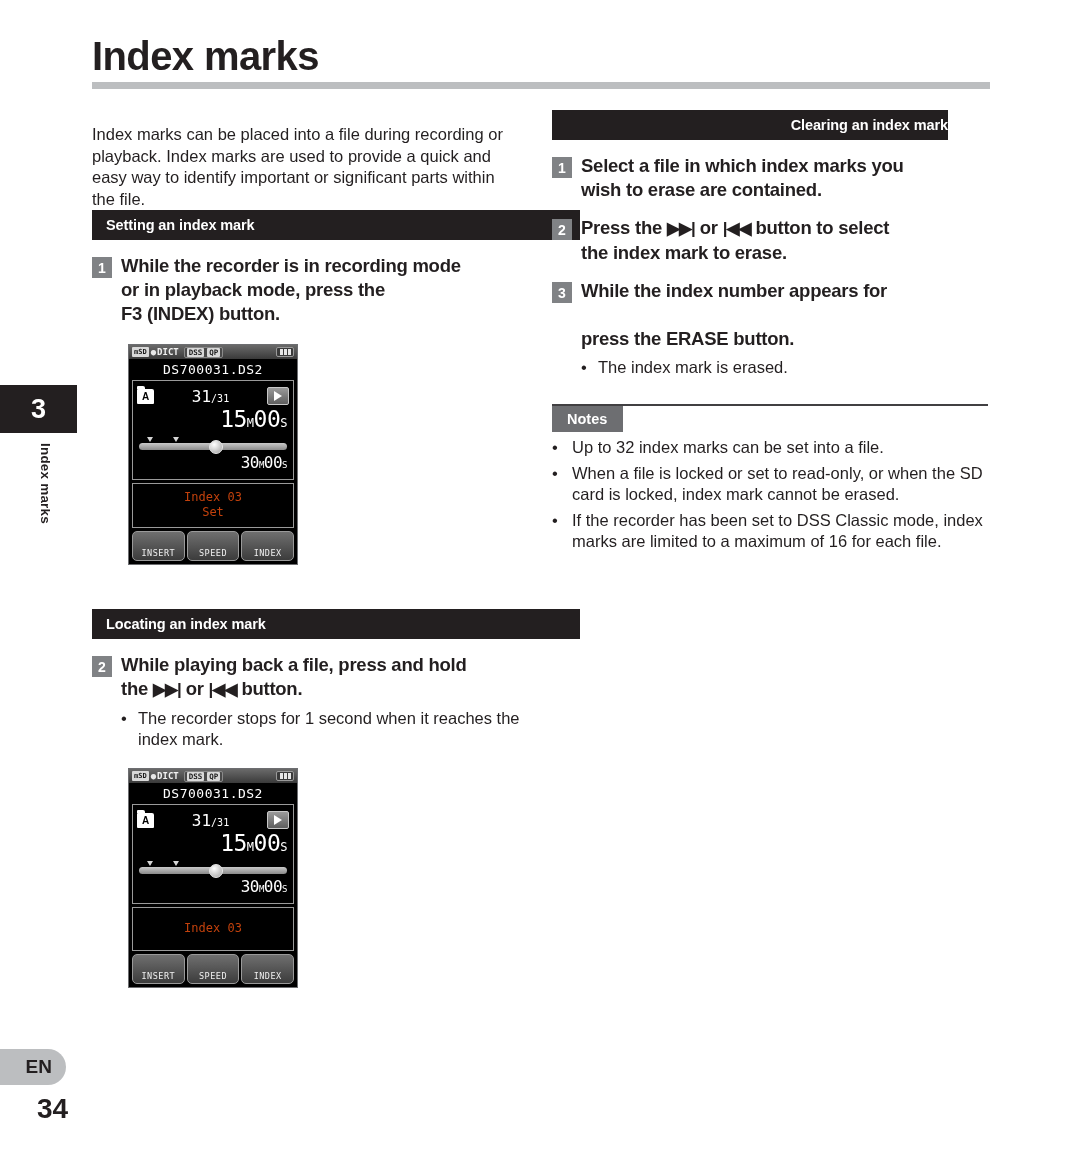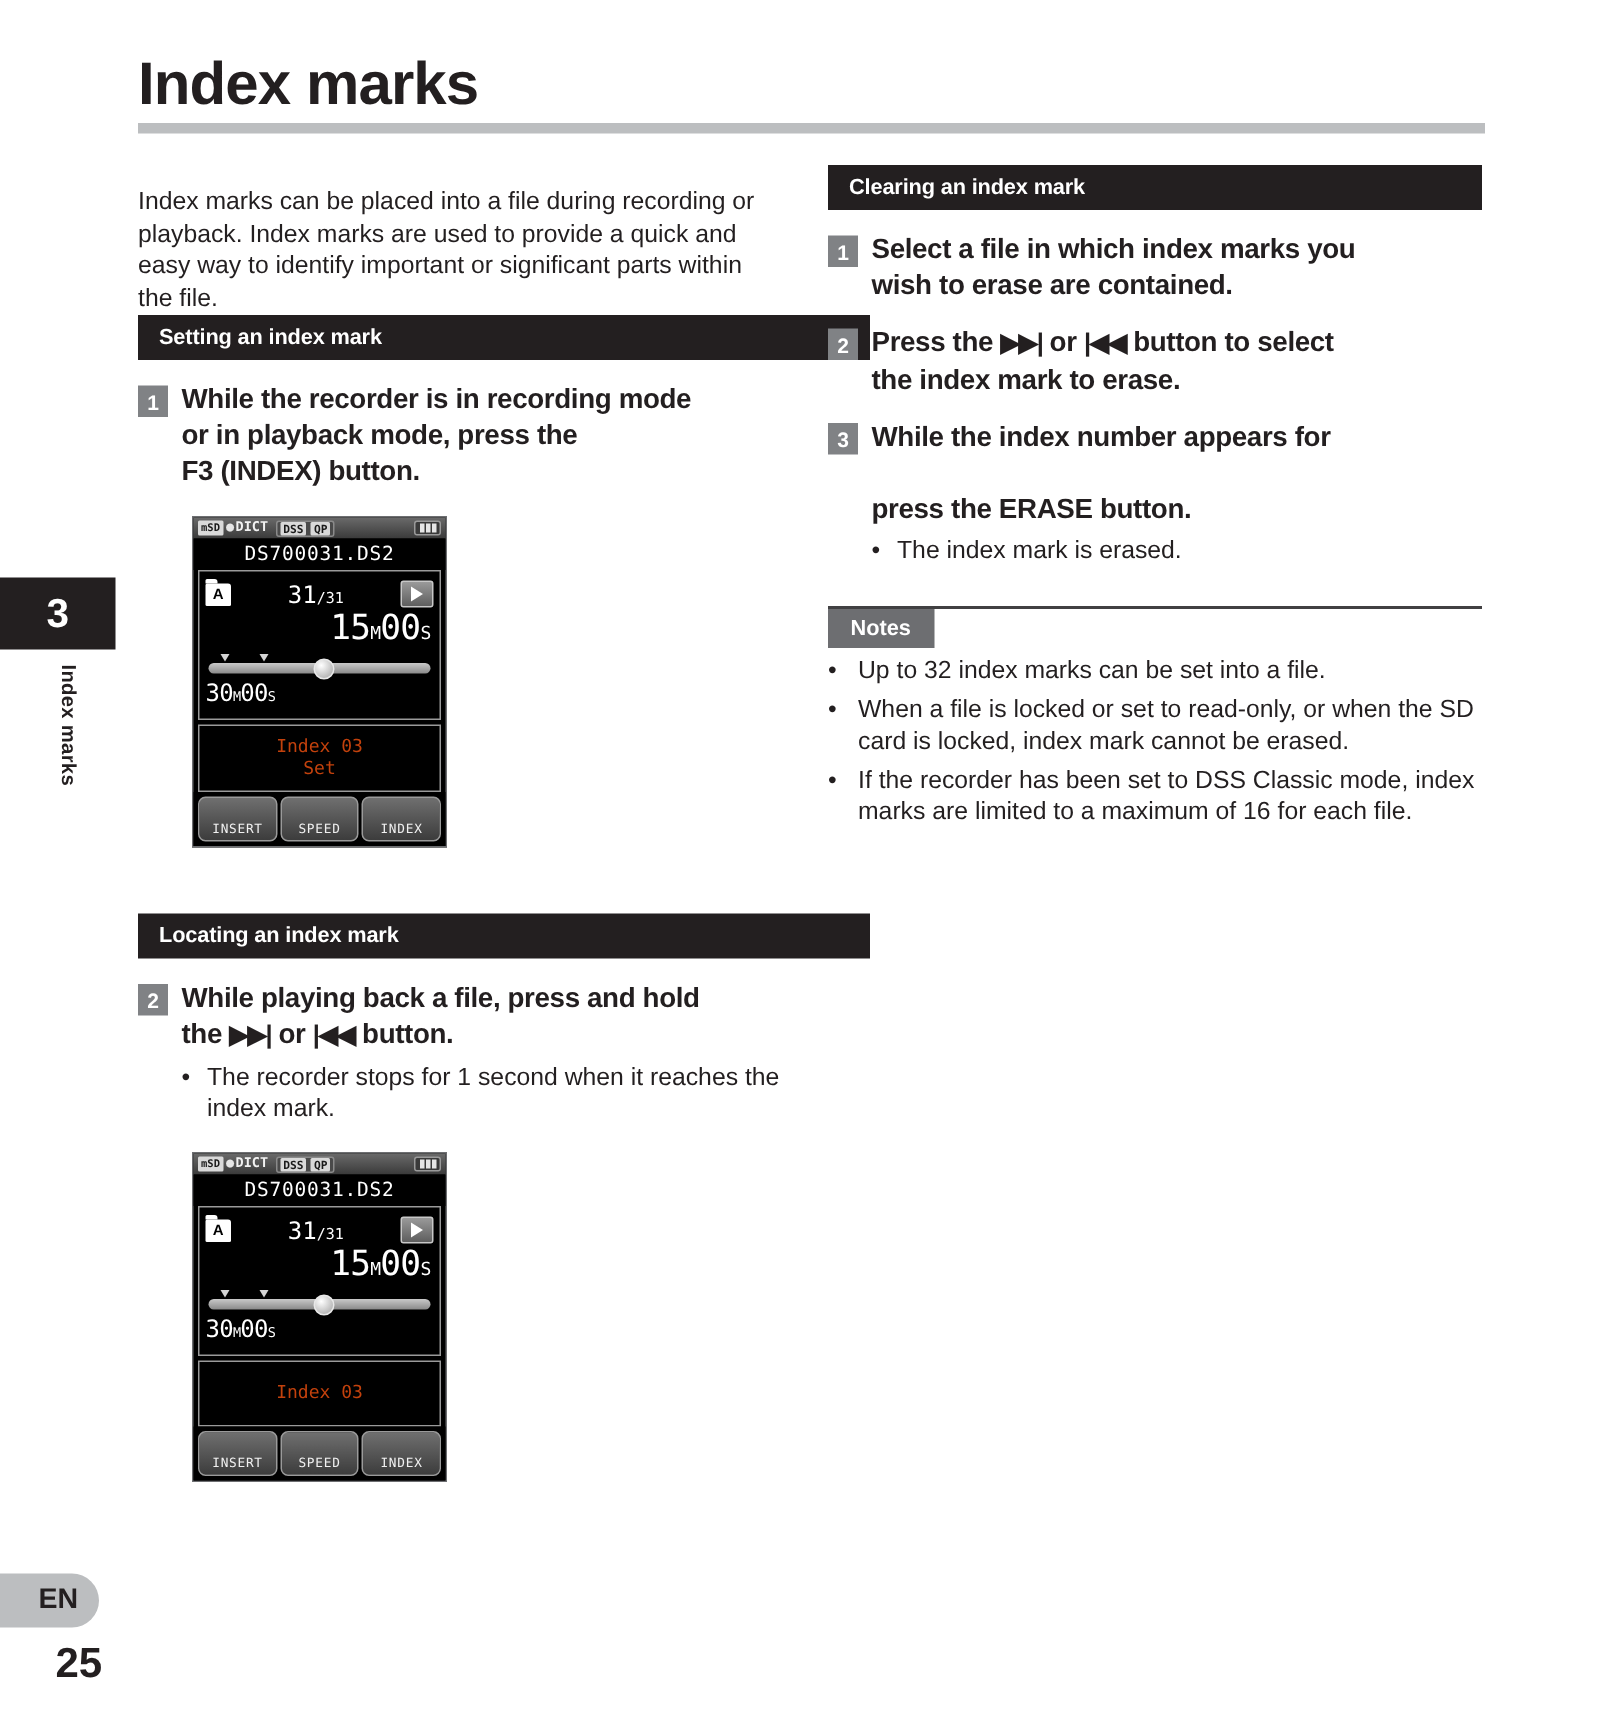--- a/index.html
+++ b/index.html
@@ -95,21 +95,21 @@
     background: #231f20;
     color: #ffffff;
     font-size: 14.5px;
     font-weight: bold;
     letter-spacing: -0.1px;
     padding: 7px 0 7px 14px;
     box-sizing: border-box;
     width: 100%;
   }
   .sec-bar.left-bar { width: 488px; }
-  .sec-bar.right-bar { width: 436px; }
+  .sec-bar.right-bar { width: 396px; text-align: right; }
 
   
   .step {
     display: flex;
     align-items: flex-start;
     margin-top: 14px;
   }
   .step-num {
     flex: 0 0 auto;
     width: 20px;
@@ -369,21 +369,21 @@
   .bar-thumb {
     position: absolute;
     top: 3px;
     width: 12px;
     height: 12px;
     background: radial-gradient(circle at 35% 30%, #ffffff, #a0a0a0);
     border: 1px solid #e8e8e8;
     border-radius: 50%;
   }
   .lcd-total {
-    text-align: left;
+    text-align: right;
     color: #ffffff;
     font-size: 16px;
     line-height: 17px;
     letter-spacing: -0.5px;
     padding-right: 2px;
     font-family: "DejaVu Sans Mono", monospace;
   }
   .lcd-total .unit { font-size: 9px; }
 
   
@@ -675,13 +675,13 @@
       <span class="dot">•</span>
       <span class="ni-text">If the recorder has been set to DSS Classic mode, index marks are limited to a maximum of 16 for each file.</span>
     </div>
   </div>
 
 </div>
 
 <div class="footer-pill">
   <span class="footer-en">EN</span>
 </div>
-<div class="footer-page">25</div>
+<div class="footer-page">34</div>
 
 </body></html>

